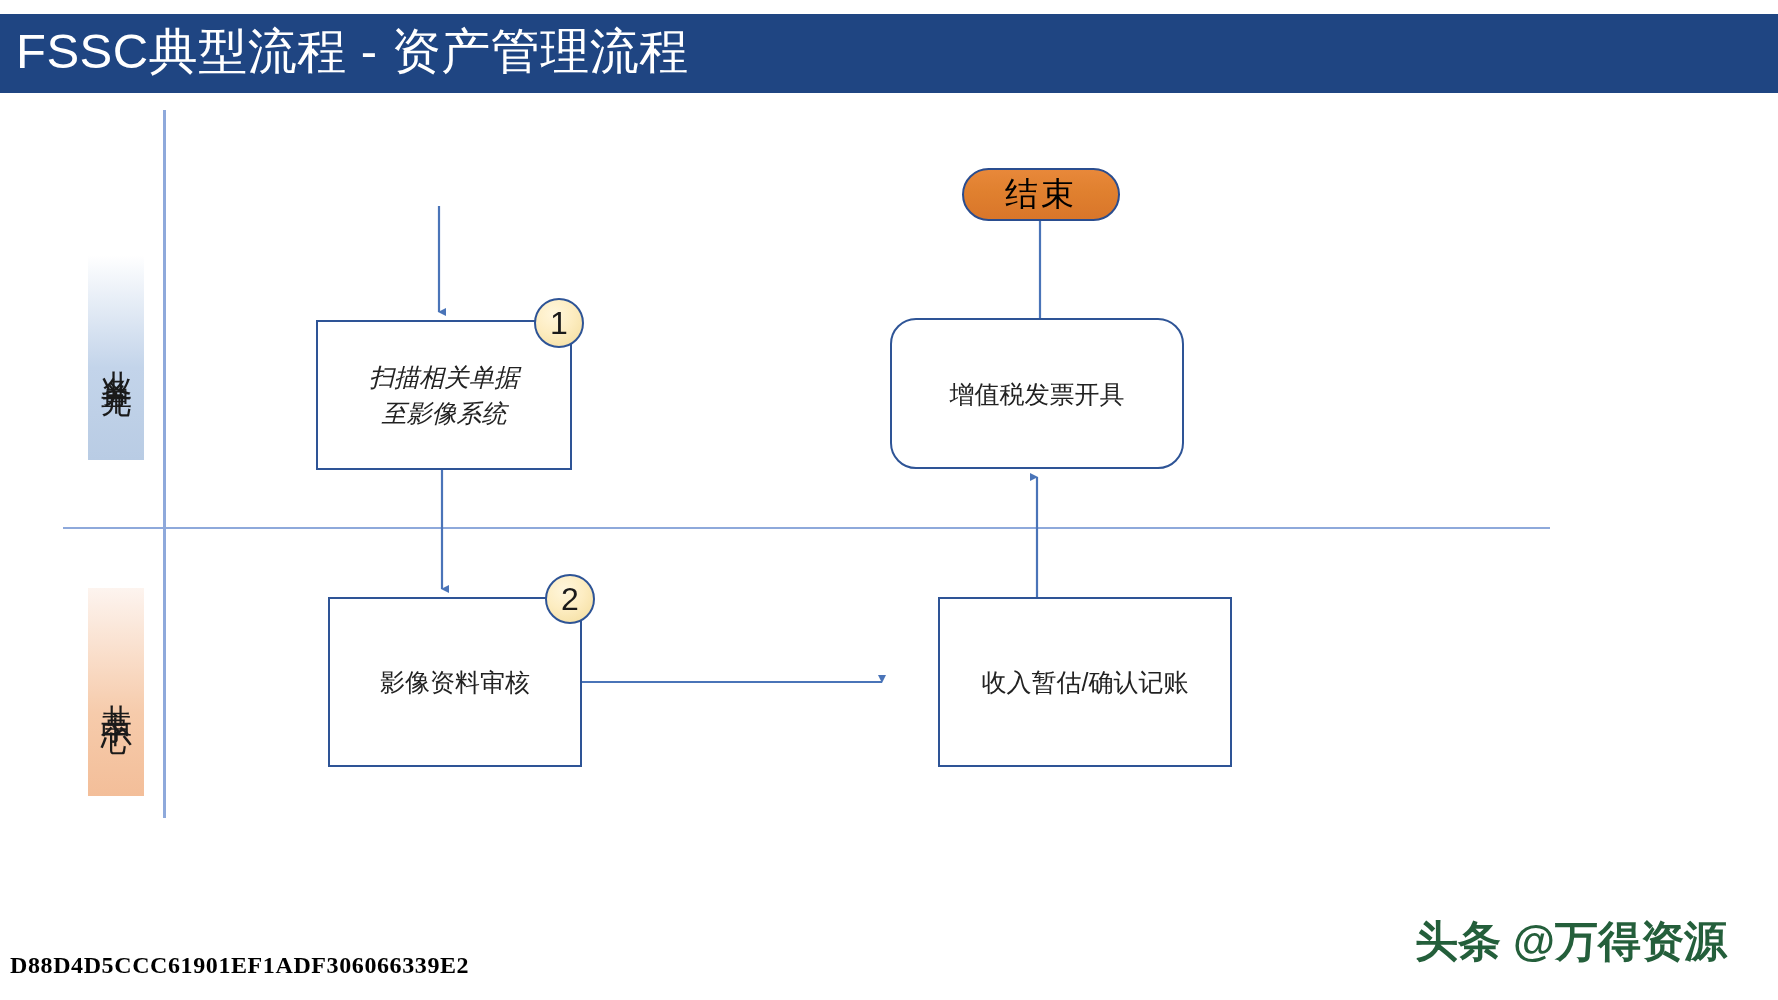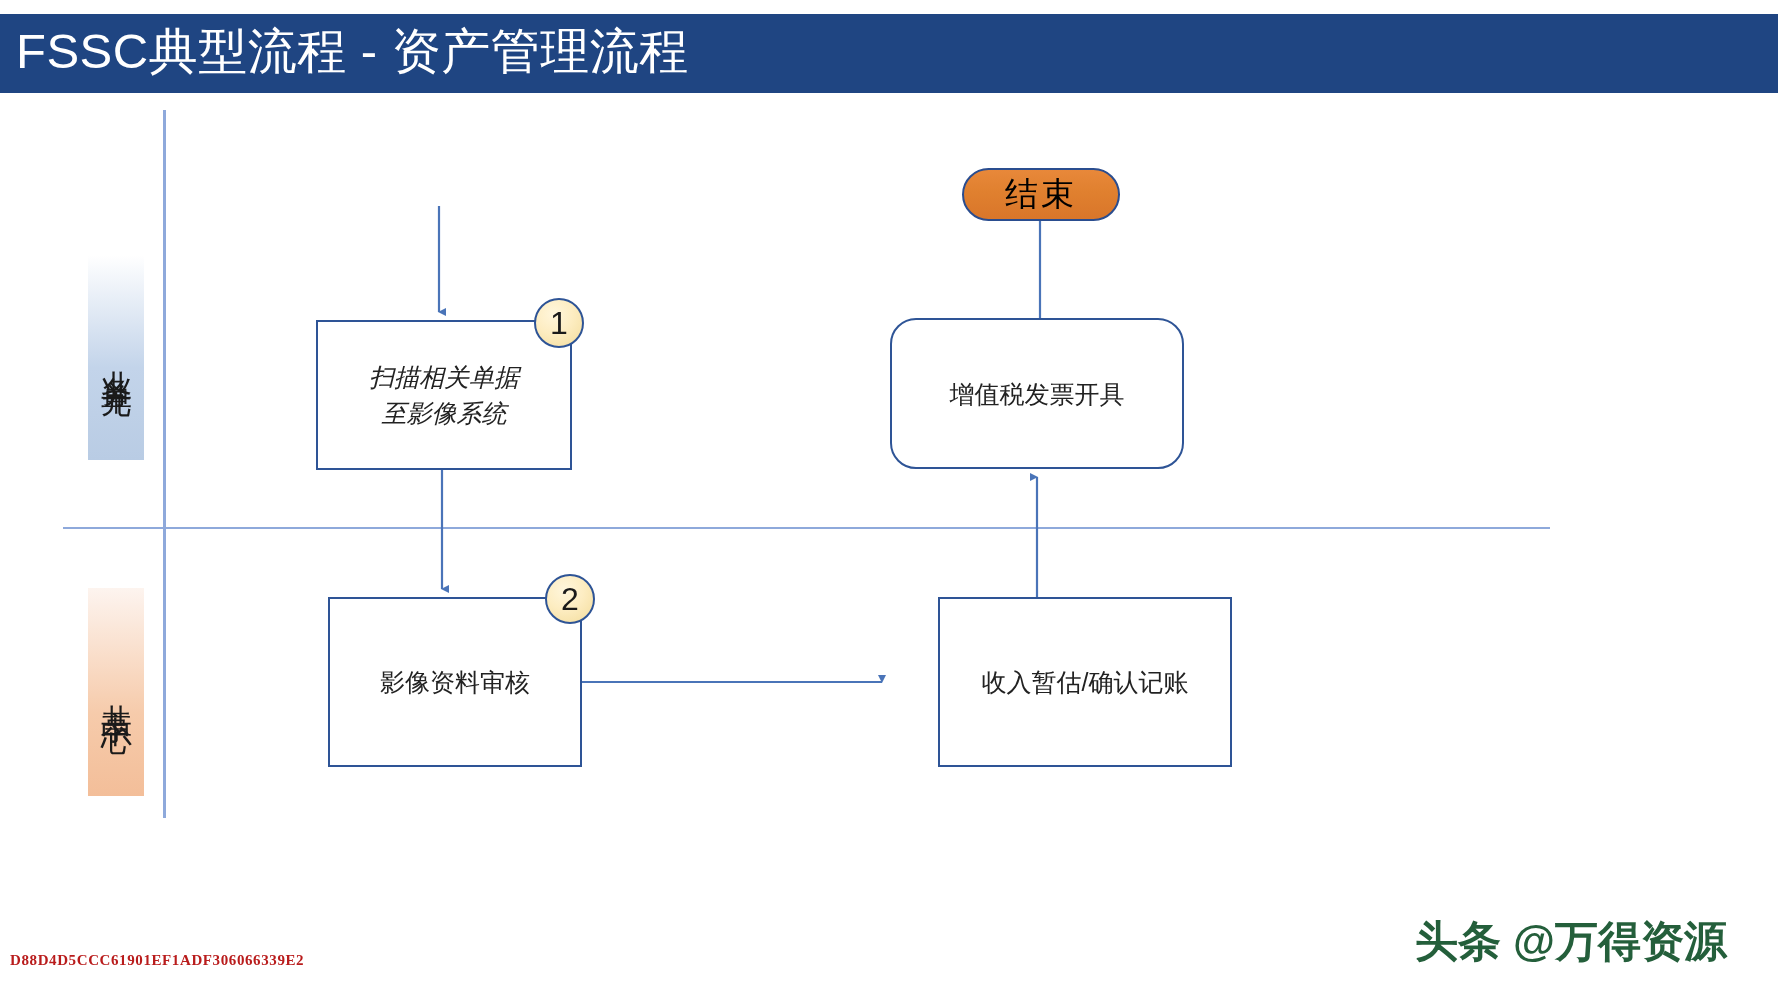--- a/index.html
+++ b/index.html
@@ -162,23 +162,23 @@
     white-space: nowrap;
     text-shadow: 2px 2px 0 rgba(255,255,255,0.85), -1px -1px 0 rgba(255,255,255,0.7);
     opacity: 0.93;
   }
   .doc-code {
     position: absolute;
     left: 10px;
     top: 952px;
     font-family: "Liberation Serif", "DejaVu Serif", serif;
     font-weight: 700;
-    font-size: 15px;
+    font-size: 24px;
     letter-spacing: 0.6px;
-    color: #b91c1c;
+    color: #000000;
     white-space: nowrap;
   }
 </style>
 </head>
 <body>
 
 <div id="slide">
 
   <div class="header-bar"></div>
   <div class="header-title">FSSC典型流程 - 资产管理流程</div>

